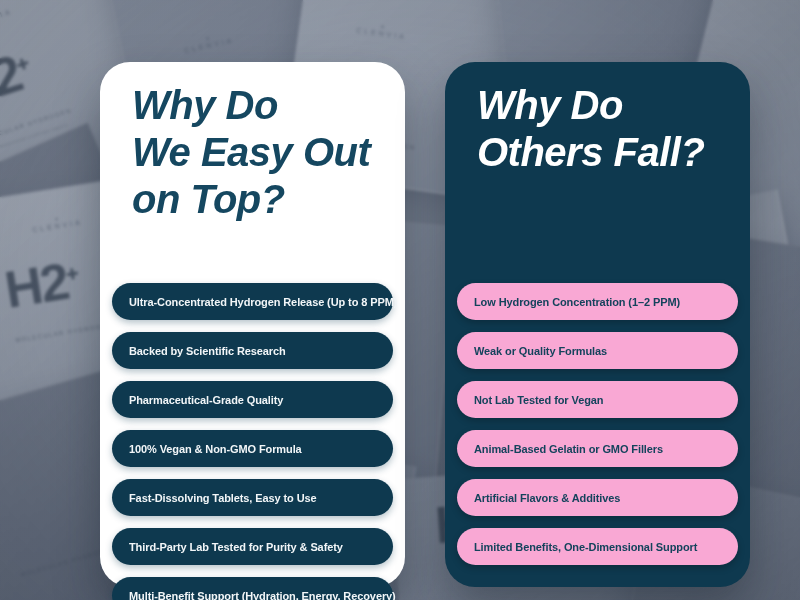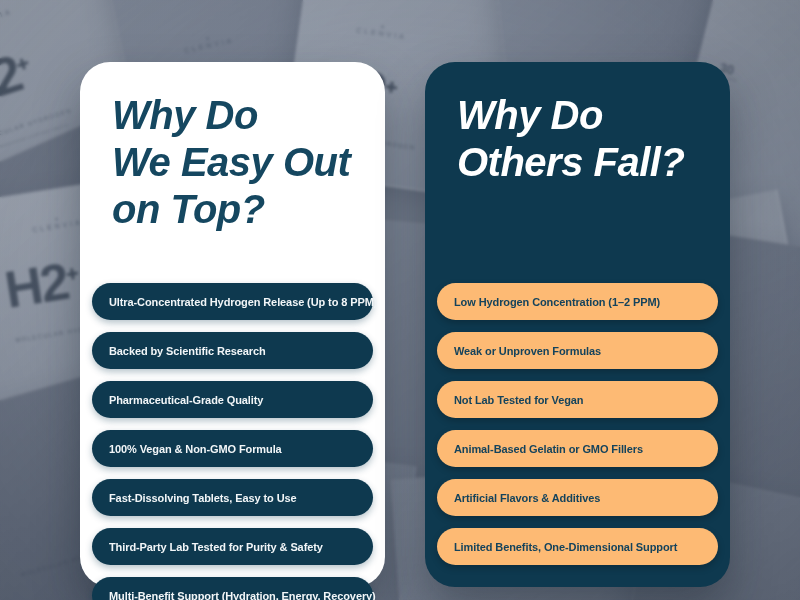--- a/index.html
+++ b/index.html
@@ -110,21 +110,22 @@
     inset: 0;
   }
 
   .card {
     position: absolute;
     top: 62px;
     width: 305px;
     height: 525px;
     border-radius: 30px;
     box-shadow: 0 22px 46px rgba(15,25,38,0.38);
-    padding: 30px 20px 0 20px;
+    padding: 20px 20px 0 20px;
+    margin-left: 20px;
   }
 
   #card-pros {
     left: 80px;
     background: #ffffff;
   }
   #card-cons {
     left: 425px;
     background: #0e394f;
   }
@@ -161,21 +162,21 @@
     font-weight: 700;
     letter-spacing: -0.1px;
     white-space: nowrap;
   }
   #pros-list .pill {
     background: #0e394f;
     color: #f2f6f8;
     box-shadow: 0 3px 7px rgba(14,57,79,0.30);
   }
   #cons-list .pill {
-    background: #fdba74;
+    background: #f9a8d4;
     color: #14435c;
     box-shadow: 0 3px 7px rgba(0,0,0,0.22);
   }
 </style>
 </head>
 <body>
 
 <div id="bg-stage">
 
   <div class="bgbox" style="left:-70px; top:-60px; width:240px; height:310px; transform:rotate(-18deg);">
@@ -266,21 +267,21 @@
     </ul>
   </section>
 
   <section class="card" id="card-cons">
     <h1 class="card-title">
       <span>Why Do</span><br>
       <span>Others Fall?</span>
     </h1>
     <ul class="pill-list" id="cons-list">
       <li class="pill">Low Hydrogen Concentration (1–2 PPM)</li>
-      <li class="pill">Weak or Unproven Formulas</li>
+      <li class="pill">Weak or Quality Formulas</li>
       <li class="pill">Not Lab Tested for Vegan</li>
       <li class="pill">Animal-Based Gelatin or GMO Fillers</li>
       <li class="pill">Artificial Flavors &amp; Additives</li>
       <li class="pill">Limited Benefits, One-Dimensional Support</li>
     </ul>
   </section>
 
 </div>
 
 </body></html>

